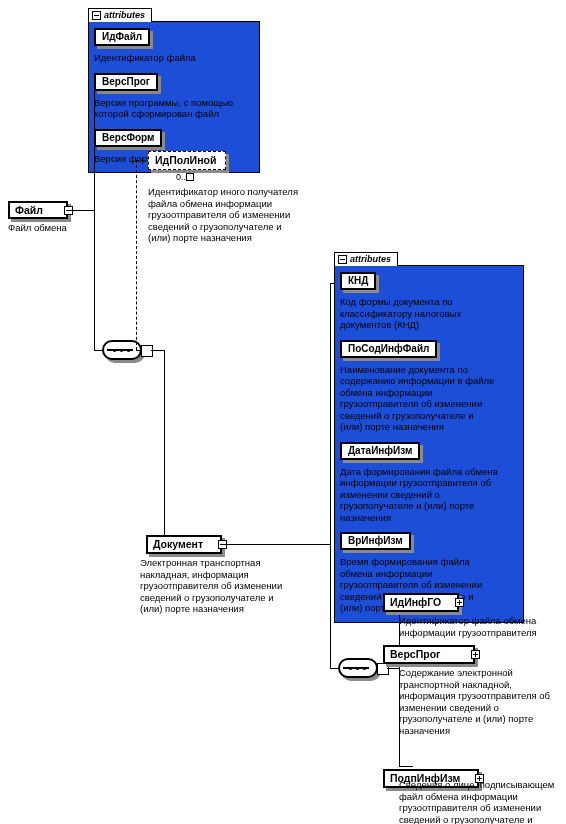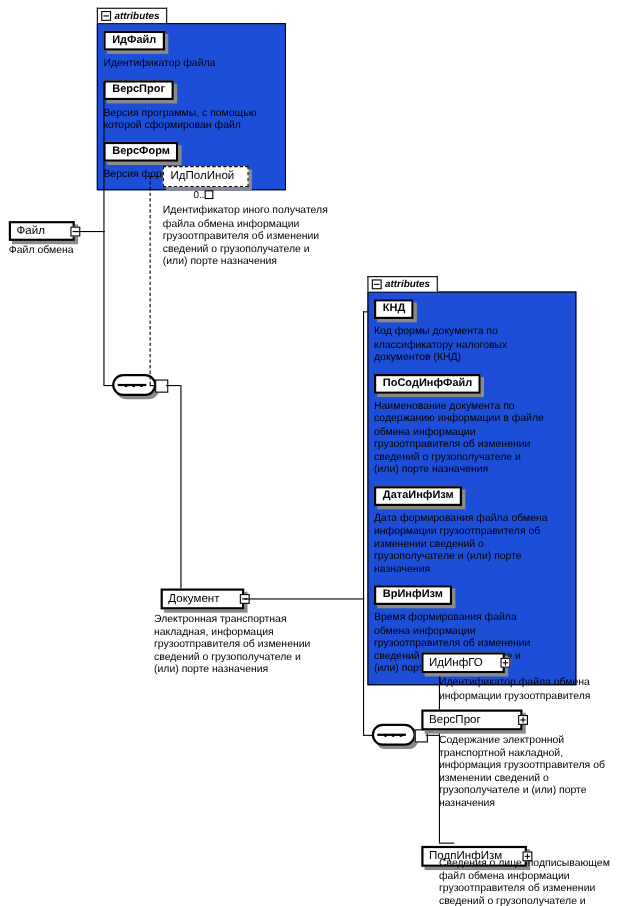--- a/index.html
+++ b/index.html
@@ -105,21 +105,21 @@
     white-space: pre-line;
   }
   .desc.tight { margin-bottom: 4px; }
 
   
   .node {
     position: absolute;
     border: 2px solid #000000;
     background: #ffffff;
     font-size: 10.5px;
-    font-weight: normal;
+    font-weight: bold;
     line-height: 13px;
     padding: 1px 5px;
     box-shadow: 3px 3px 0 0 #8a8a8a;
     white-space: nowrap;
     box-sizing: border-box;
   }
   .node.dashed {
     border: 1px dashed #000000;
     padding: 2px 6px;
   }

